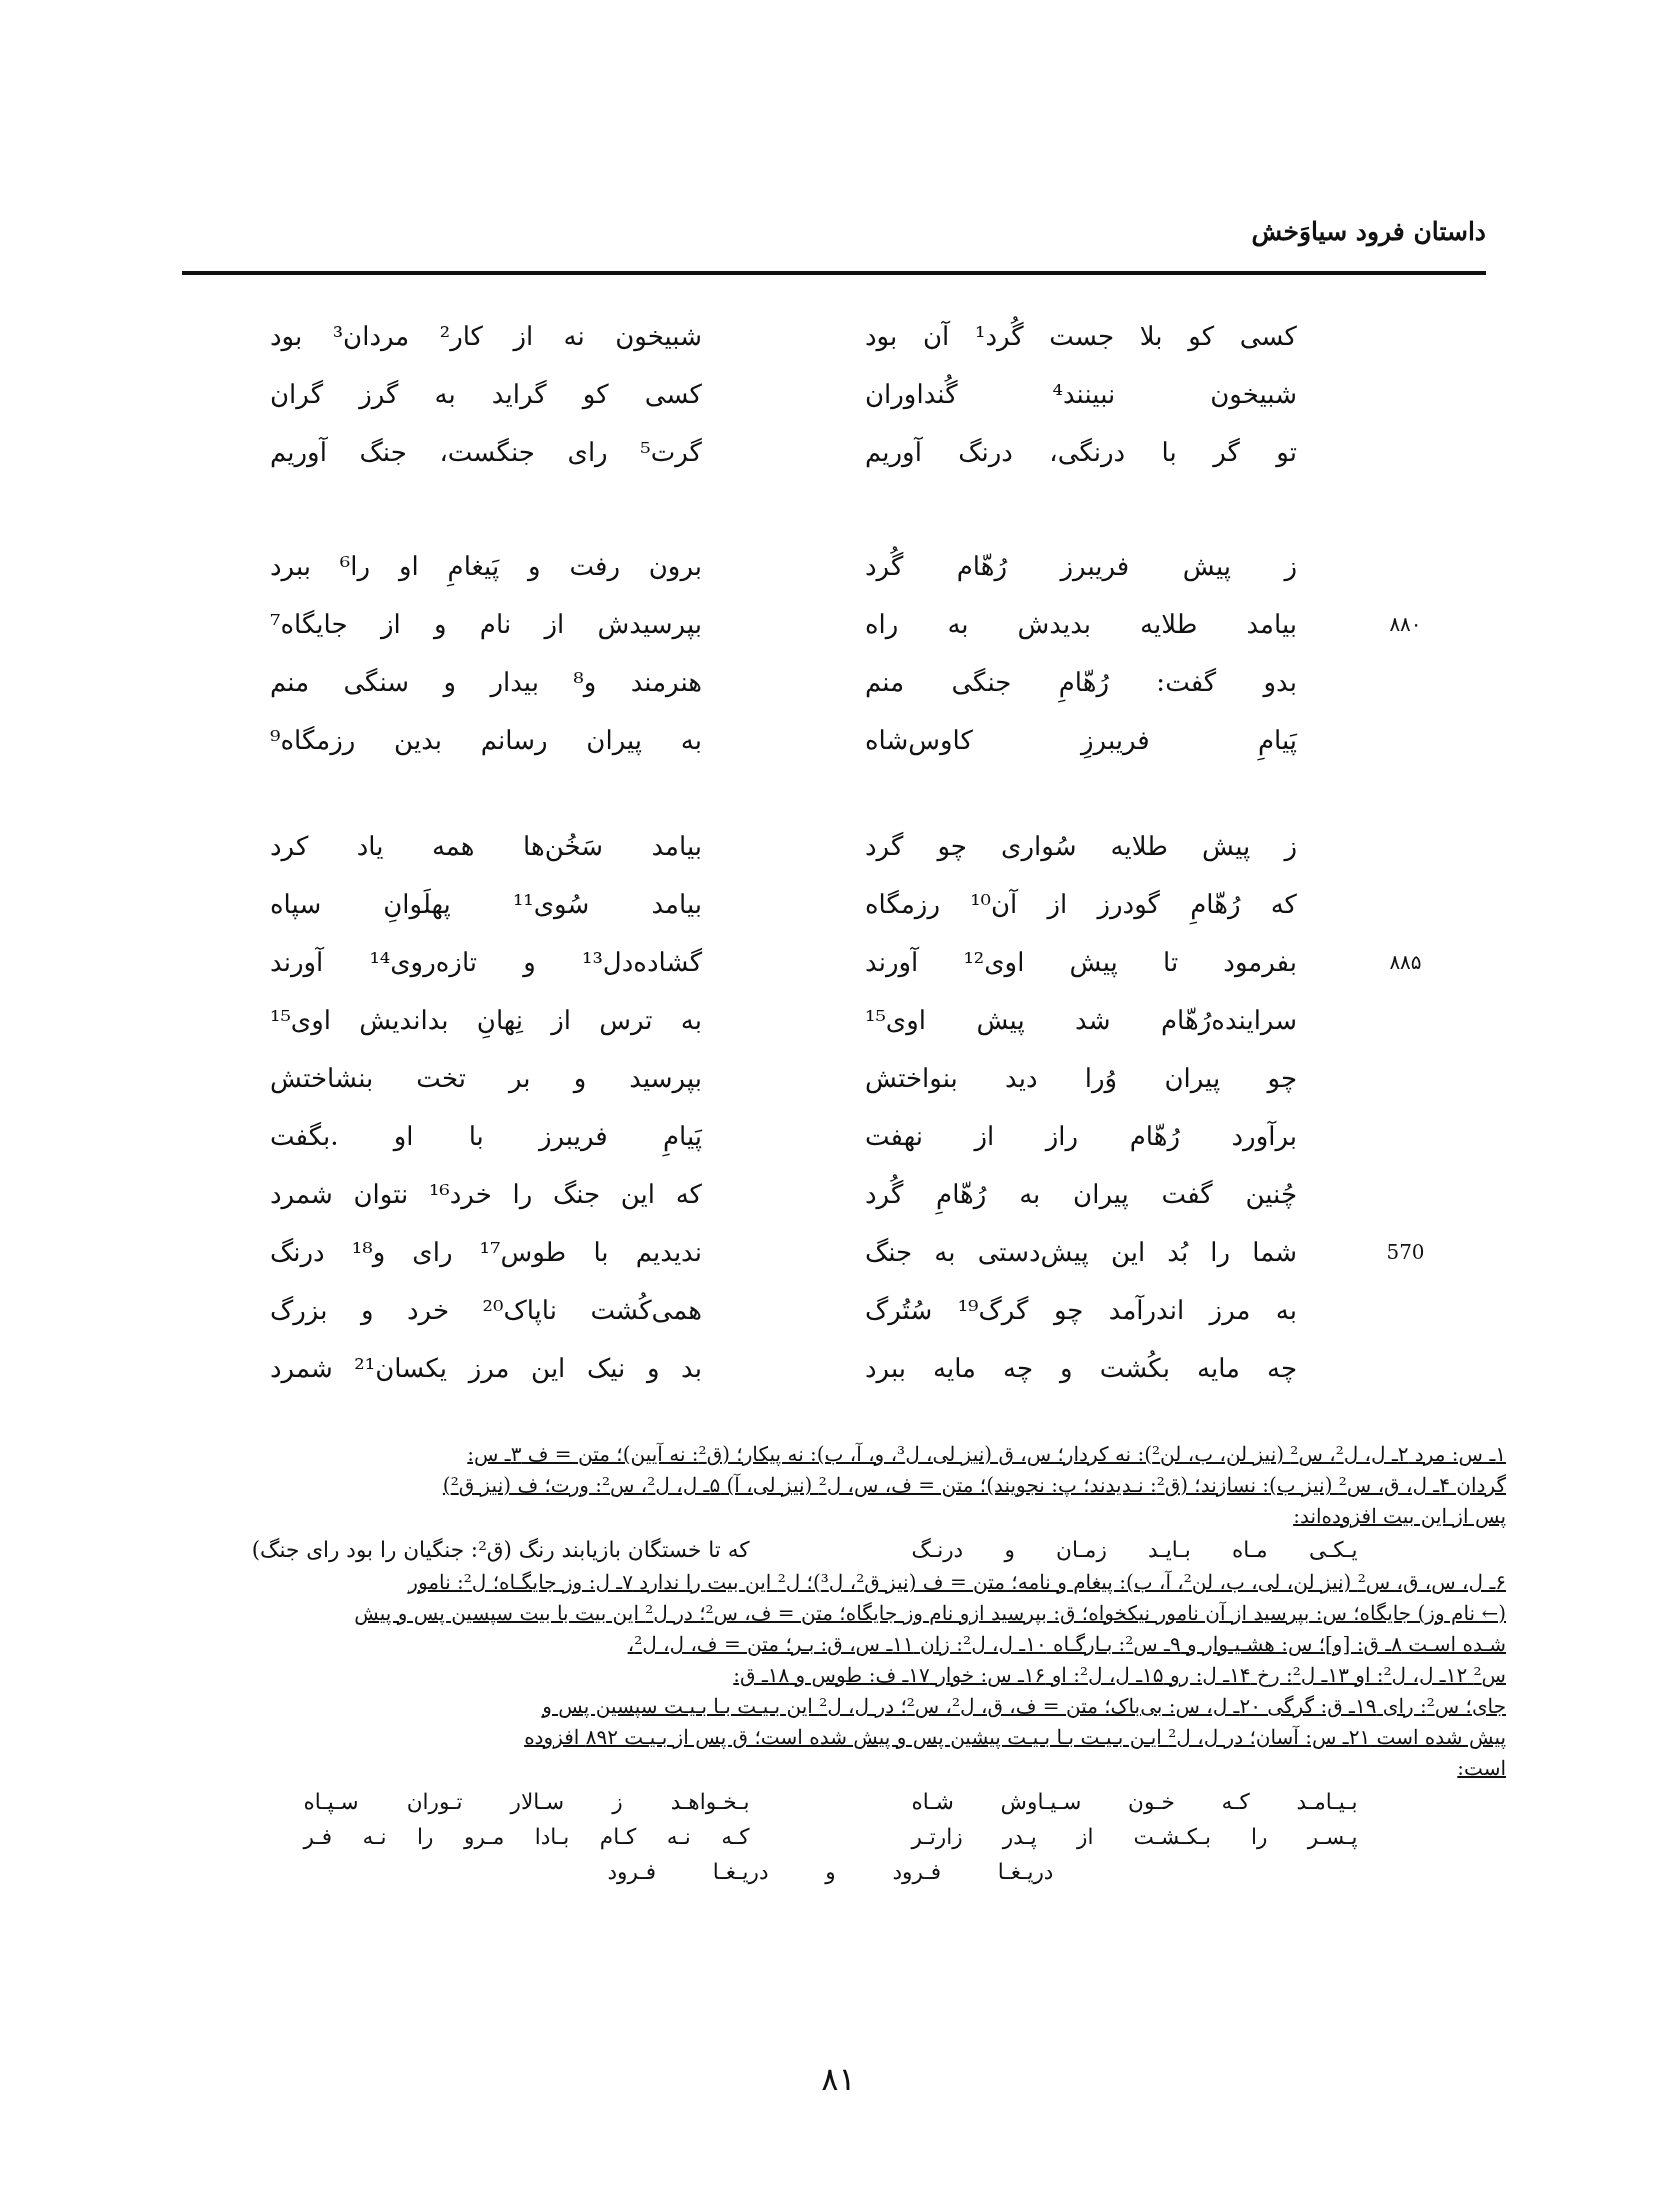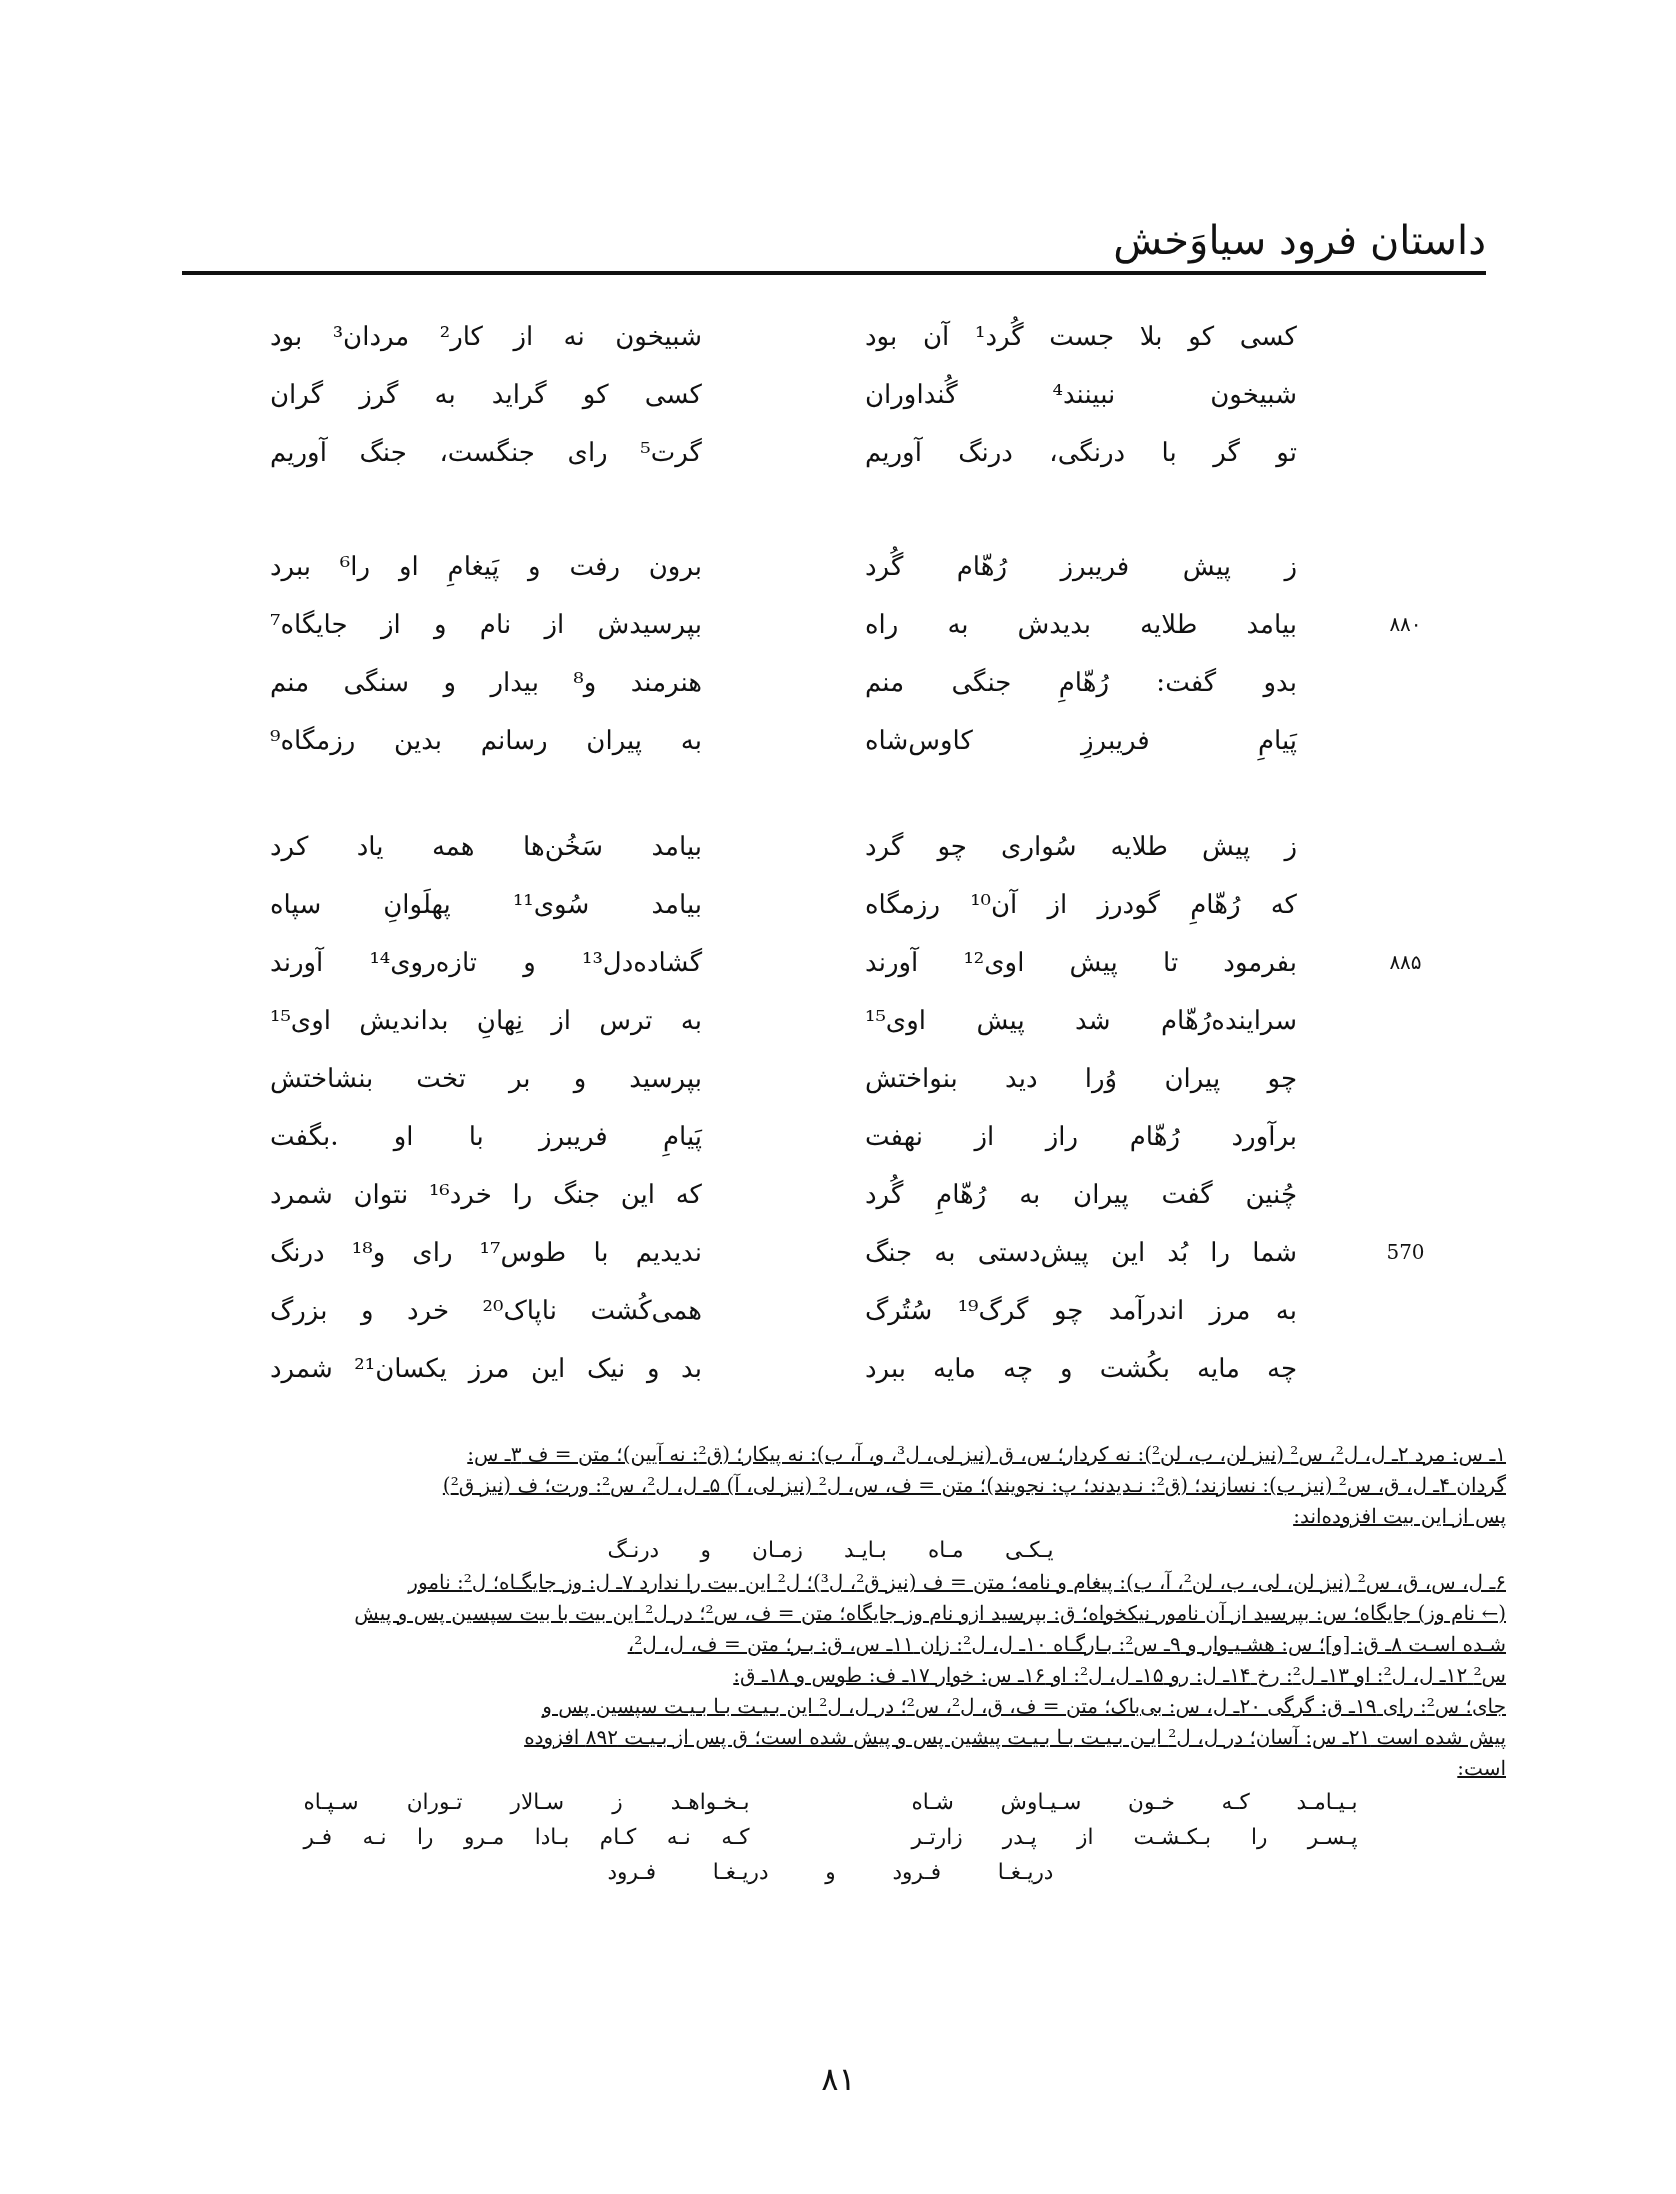--- a/index.html
+++ b/index.html
@@ -7,21 +7,21 @@
       width: 1677px; height: 2194px; position: relative; overflow: hidden;
       font-family: "DejaVu Serif", serif; color: #111;
     }
     .page { position: absolute; left: 0; top: 0; width: 1677px; height: 2194px; }
     .header {
       position: absolute; left: 182px; top: 203px; width: 1304px;
       direction: rtl; text-align: right;
     }
     .running-title {
       position: absolute; right: 0; top: 13.5px;
-      font-size: 40px; font-weight: normal; margin-left: 32px;
+      font-size: 25px; font-weight: bold; margin-left: 32px;
     }
     .header-rule {
       position: absolute; right: 0; left: 0; top: 68px; height: 4px; background: #111;
     }
     .verse-block { position: absolute; left: 270px; width: 1027px; direction: rtl; }
     .couplet {
       display: flex; direction: rtl; justify-content: space-between;
       height: 58px; align-items: center; position: relative;
     }
     .hemistich {
@@ -152,20 +152,21 @@
       <span class="hemistich">بد و نیک این مرز یکسان²¹ شمرد</span>
     </div>
   </div>
 
   <div class="footnotes">
     <div class="fn-line">۱ـ س: مرد      ۲ـ ل، ل²، س² (نیز لن، ب، لن²): نه کردار؛ س، ق (نیز لی، ل³، و، آ، ب): نه پیکار؛ (ق²: نه آیین)؛ متن = ف      ۳ـ س:</div>
     <div class="fn-line">گردان      ۴ـ ل، ق، س² (نیز ب): نسازند؛ (ق²: نـدیدند؛ پ: نجویند)؛ متن = ف، س، ل² (نیز لی، آ)      ۵ـ ل، ل²، س²: ورت؛ ف (نیز ق²)</div>
     <div class="fn-line">پس از این بیت افزوده‌اند:</div>
     <div class="fn-verse">
       <span>یـکـی مـاه بـایـد زمـان و درنـگ</span>
+      <span>که تا خستگان بازیابند رنگ (ق²: جنگیان را بود رای جنگ)</span>
     </div>
     <div class="fn-line">۶ـ ل، س، ق، س² (نیز لن، لی، ب، لن²، آ، ب): پیغام و نامه؛ متن = ف (نیز ق²، ل³)؛ ل² این بیت را ندارد      ۷ـ ل: وز جایگـاه؛ ل²: نامور</div>
     <div class="fn-line">(← نام وز) جایگاه؛ س: بپرسید از آن نامور نیکخواه؛ ق: بپرسید ازو نام وز جایگاه؛ متن = ف، س²؛ در ل² این بیت با بیت سپسین پس و پیش</div>
     <div class="fn-line">شـده اسـت      ۸ـ ق: [و]؛ س: هشـیـوار و      ۹ـ س²: بـارگـاه      ۱۰ـ ل، ل²: زان      ۱۱ـ س، ق: بـر؛ متن = ف، ل، ل²،</div>
     <div class="fn-line">س²      ۱۲ـ ل، ل²: او      ۱۳ـ ل²: رخ      ۱۴ـ ل: رو      ۱۵ـ ل، ل²: او      ۱۶ـ س: خوار      ۱۷ـ ف: طوس و      ۱۸ـ ق:</div>
     <div class="fn-line">جای؛ س²: رای      ۱۹ـ ق: گرگی      ۲۰ـ ل، س: بی‌باک؛ متن = ف، ق، ل²، س²؛ در ل، ل² این بـیـت بـا بـیـت سپسین پس و</div>
     <div class="fn-line">پیش شده است      ۲۱ـ س: آسان؛ در ل، ل² ایـن بـیـت بـا بـیـت پیشین پس و پیش شده است؛ ق پس از بـیـت ۸۹۲ افزوده</div>
     <div class="fn-line">است:</div>
     <div class="fn-verse">
       <span>بـیـامـد کـه خـون سـیـاوش شـاه</span>

